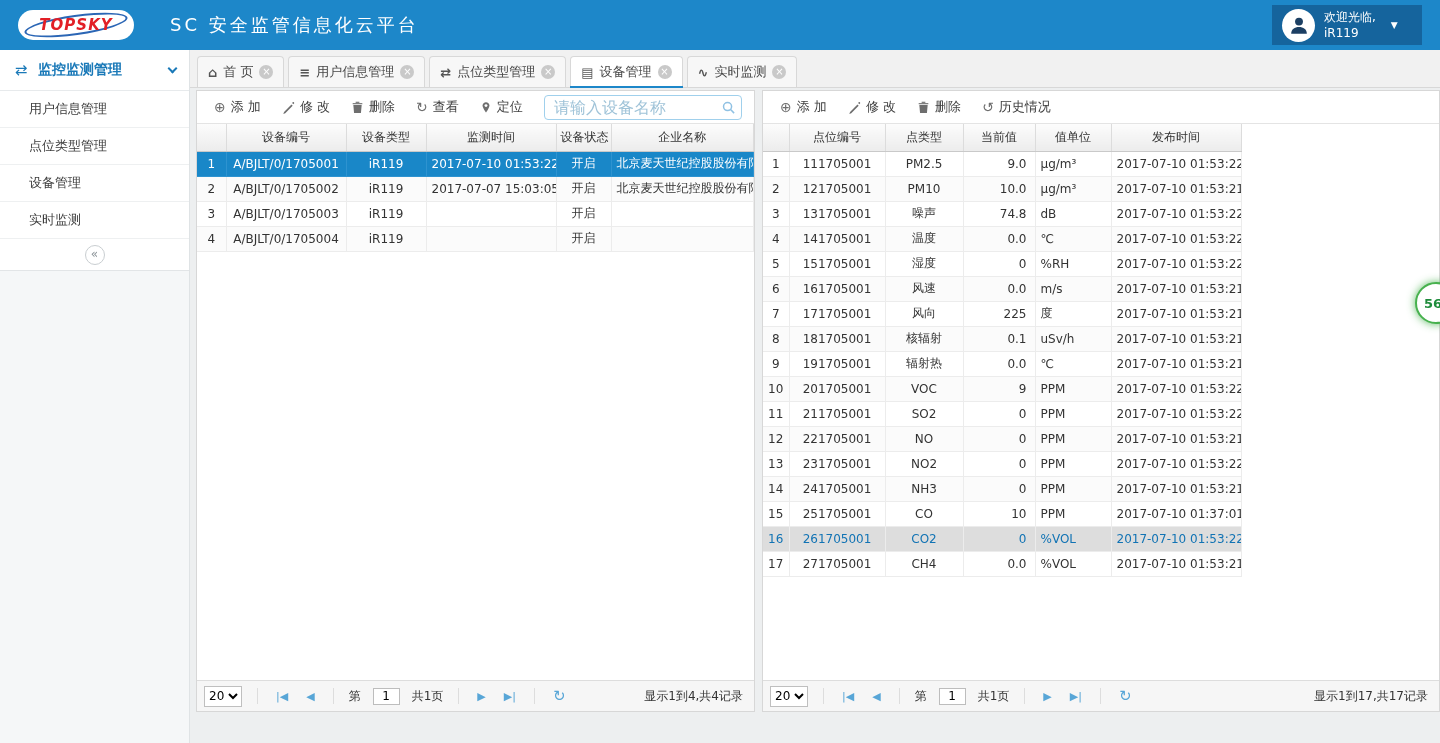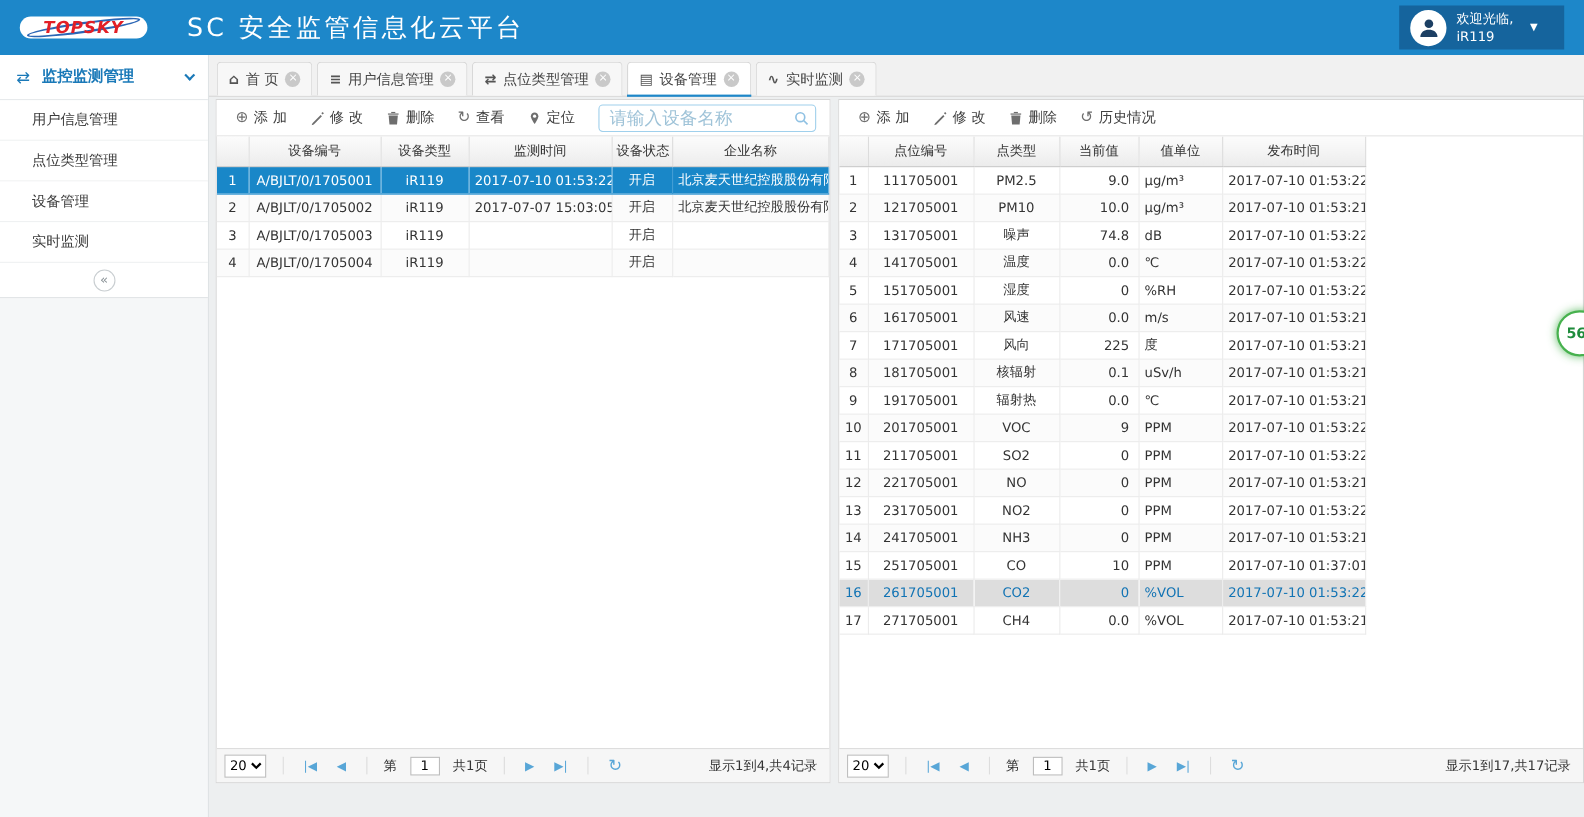--- a/index.html
+++ b/index.html
@@ -1,24 +1,24 @@
 <!DOCTYPE html>
 <html><head>
 <meta charset="utf-8">
 <style>
   * { box-sizing: border-box; }
   body { margin:0; font-family:"DejaVu Sans","Liberation Sans",sans-serif; }
   .app { position:relative; width:1440px; height:743px; background:#edeff0; overflow:hidden; }
 
   
   .top { position:absolute; top:0; left:0; right:0; height:50px; background:#1d87c9; display:flex; align-items:center; }
-  .logo { margin-left:18px; width:116px; height:20px; background:#fff; border-radius:17px; position:relative; display:flex; align-items:center; justify-content:center; flex:none; }
+  .logo { margin-left:18px; width:116px; height:30px; background:#fff; border-radius:17px; position:relative; display:flex; align-items:center; justify-content:center; flex:none; }
   .logo-swoosh { position:absolute; left:6px; right:6px; top:5px; bottom:5px; border:2px solid #2b66b5; border-radius:50%; transform:rotate(-8deg); }
   .logo-text { position:relative; color:#e21f26; font-weight:bold; font-style:italic; font-size:15px; letter-spacing:1px; }
-  .app-title { margin-left:36px; color:#fff; font-size:23px; letter-spacing:3px; white-space:nowrap; }
+  .app-title { margin-left:36px; color:#fff; font-size:18px; letter-spacing:3px; white-space:nowrap; }
   .user-box { margin-left:auto; margin-right:18px; height:40px; min-width:150px; background:#15649d; display:flex; align-items:center; padding:0 10px; gap:9px; cursor:pointer; }
   .avatar { width:33px; height:33px; border-radius:50%; background:#fff; display:flex; align-items:center; justify-content:center; flex:none; }
   .welcome { color:#fff; font-size:12px; line-height:1.35; }
   .user-caret { color:#fff; font-size:9px; margin-left:6px; }
 
   
   .sidebar { position:absolute; top:50px; left:0; width:190px; bottom:0; background:#f5f7f8; border-right:1px solid #dfe3e5; }
   .side-root { height:41px; display:flex; align-items:center; gap:9px; padding:0 13px; color:#1a79b8; font-size:14px; font-weight:bold; border-bottom:1px solid #e7eaec; position:relative; cursor:pointer; background:#fff; }
   .side-tri { position:absolute; right:0; top:50%; transform:translateY(-50%); width:0; height:0; border-top:8px solid transparent; border-bottom:8px solid transparent; border-right:9px solid #1d87c9; }
   .side-chev { margin-left:auto; width:7px; height:7px; border-right:2px solid #1a79b8; border-bottom:2px solid #1a79b8; transform:rotate(45deg); margin-top:-3px; }

